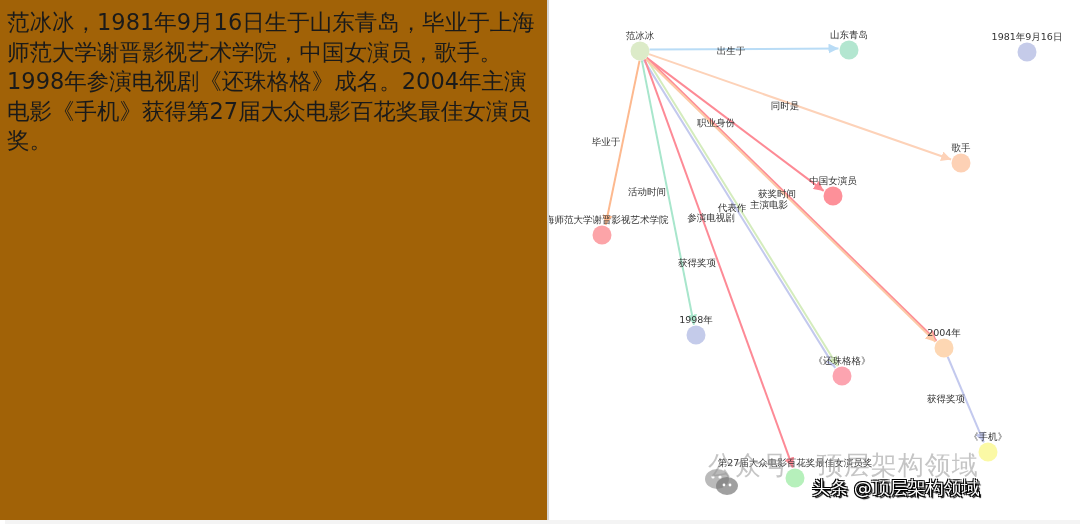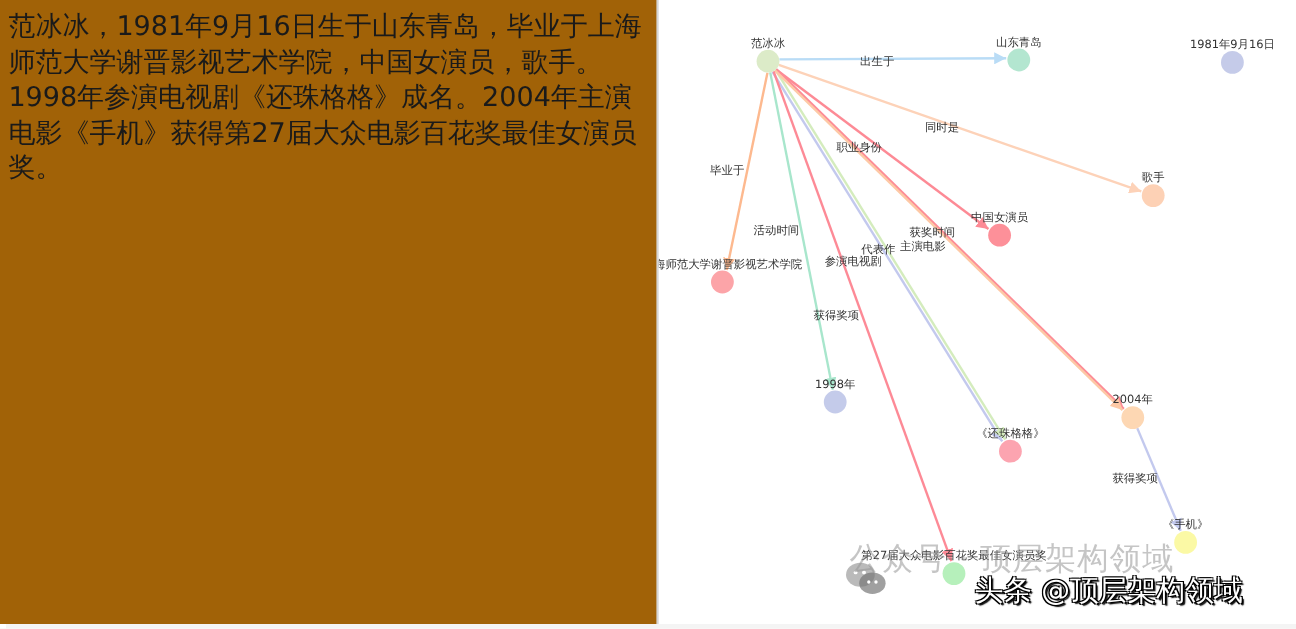--- a/index.html
+++ b/index.html
@@ -31,21 +31,21 @@
       font-family: "DejaVu Sans", sans-serif; font-size: 9.5px; fill: #333333;
     }
     .watermark1 {
       position: absolute; left: 708px; top: 448px;
       font-family: "DejaVu Sans", sans-serif; font-size: 26px; color: rgba(150,150,150,0.55);
       white-space: nowrap; letter-spacing: 1px;
     }
     .wechat-icon { position: absolute; left: 704px; top: 468px; }
     .watermark2 {
       position: absolute; left: 812px; top: 476px;
-      font-family: "DejaVu Sans", sans-serif; font-size: 24px; color: #ffffff;
+      font-family: "DejaVu Sans", sans-serif; font-size: 18px; color: #ffffff;
       white-space: nowrap;
       text-shadow: 1px 1px 0 #000, -1px 1px 0 #000, 1px -1px 0 #000, -1px -1px 0 #000, 2px 2px 1px #000;
     }
   </style>
 </head>
 <body>
 
 <div class="left-pane">
   <p class="bio-text">范冰冰，1981年9月16日生于山东青岛，毕业于上海师范大学谢晋影视艺术学院，中国女演员，歌手。 1998年参演电视剧《还珠格格》成名。2004年主演电影《手机》获得第27届大众电影百花奖最佳女演员奖。</p>
 </div>

